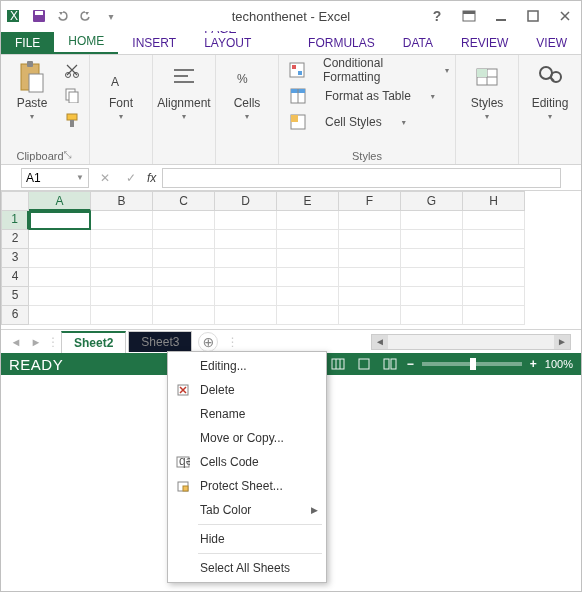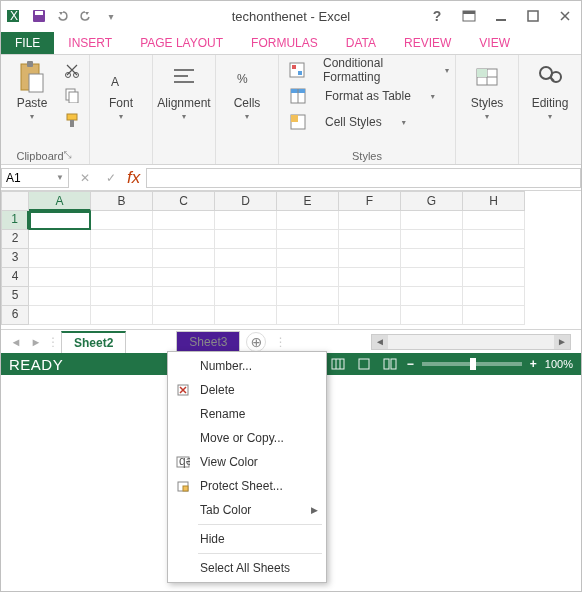--- a/index.html
+++ b/index.html
@@ -4,58 +4,58 @@
 <style>
 * { margin: 0; padding: 0; box-sizing: border-box; font-family: "Segoe UI", Tahoma, sans-serif; font-size: 12px; }
 body { background: #fff; width: 582px; height: 592px; position: relative; overflow: hidden; border: 1px solid #c0c0c0;}
 .titlebar { height: 30px; background: #fff; display: flex; align-items: center; padding: 0 4px; position: relative; }
 .titlebar .left-group { display: flex; align-items: center; gap: 4px; }
 .titlebar .title-text { position: absolute; left: 50%; transform: translateX(-50%); color: #444; font-size: 13px; }
 .titlebar .right-group { position: absolute; right: 4px; display: flex; align-items: center; gap: 8px; }
 .qat-btn { width: 20px; height: 20px; display: flex; align-items: center; justify-content: center; color: #666; }
 .win-btn { width: 24px; height: 20px; display: flex; align-items: center; justify-content: center; color: #666; font-size: 14px; }
 .tabs { height: 24px; display: flex; align-items: flex-end; background: #fff; border-bottom: 1px solid #d4d4d4; }
-.tab { padding: 4px 14px; font-size: 12px; color: #ec4899; text-transform: uppercase; cursor: pointer; }
+.tab { padding: 4px 14px; font-size: 12px; color: #4c1d95; text-transform: uppercase; cursor: pointer; }
 .tab.file { background: #217346; color: #fff; }
 .tab.active { color: #217346; border-bottom: 2px solid #217346; background: #fff; }
 .ribbon { height: 110px; background: #f5f5f5; display: flex; border-bottom: 1px solid #d4d4d4; }
 .ribbon-group { border-right: 1px solid #e0e0e0; display: flex; flex-direction: column; justify-content: space-between; padding: 4px 6px 2px 6px; }
 .ribbon-group-label { text-align: center; font-size: 11px; color: #666; padding-top: 2px; }
 .ribbon-group-body { flex: 1; display: flex; align-items: flex-start; gap: 4px; }
 .big-btn { display: flex; flex-direction: column; align-items: center; justify-content: flex-start; width: 50px; gap: 2px; cursor: pointer; }
 .big-btn .icon { width: 32px; height: 36px; display: flex; align-items: center; justify-content: center; }
 .big-btn .lbl { font-size: 12px; color: #444; text-align: center; line-height: 1.1; }
 .big-btn .arrow { font-size: 8px; color: #777; }
 .small-col { display: flex; flex-direction: column; gap: 3px; }
 .small-btn { width: 22px; height: 22px; display: flex; align-items: center; justify-content: center; cursor: pointer; }
 .styles-col { display: flex; flex-direction: column; gap: 4px; padding-left: 4px; }
 .styles-item { display: flex; align-items: center; gap: 18px; font-size: 12px; color: #444; cursor: pointer; height: 22px;}
 .styles-icon { width: 18px; height: 18px; display:flex;align-items:center;justify-content:center;}
 .dialogL { font-size: 10px; color: #888; text-align: right; padding-right:2px;}
-.namebox-row { height: 26px; display: flex; align-items: center; border-bottom: 1px solid #d4d4d4; background: #fff; gap: 6px; padding: 0 0; }
+.namebox-row { height: 26px; display: flex; align-items: center; border-bottom: 1px solid #d4d4d4; background: #fff; gap: 6px; padding: 0 20px; }
 .name-box { width: 68px; height: 20px; border: 1px solid #ccc; display: flex; align-items: center; padding: 0 4px; font-size: 12px; }
 .name-box .dd { margin-left:auto; font-size:8px; color:#888;}
 .fx-btn { width: 20px; height: 20px; display: flex; align-items: center; justify-content: center; color: #aaa; }
-.fx-label { font-style: italic; color: #c2410c; font-size: 17px; }
+.fx-label { font-style: italic; color: #404040; font-size: 12px; }
 .formula-bar { flex: 1; height: 20px; border: 1px solid #ccc; padding: 0 4px; }
 .grid-area { position: relative; background: #fff; height: 138px; }
 .col-headers { display: flex; height: 20px; }
 .rowhdr-spacer { width: 28px; border: 1px solid #d4d4d4; background: #f3f3f3; }
 .col-hdr { width: 62px; border: 1px solid #d4d4d4; border-left: none; background: #f3f3f3; text-align: center; font-size: 12px; color: #444; line-height: 18px; }
 .col-hdr.selected { background: #d8e8dc; border-bottom: 2px solid #217346; color:#217346;}
 .grid-row { display: flex; height: 19px; }
 .row-hdr { width: 28px; border: 1px solid #d4d4d4; border-top: none; background: #f3f3f3; text-align: center; font-size: 12px; color: #444; line-height: 17px; }
 .row-hdr.selected { background: #d8e8dc; border-right: 2px solid #217346; color:#217346;}
 .cell { width: 62px; border-right: 1px solid #e5e5e5; border-bottom: 1px solid #e5e5e5; }
 .cell.active { border: 2px solid #217346; }
 .sheet-tabs { height: 24px; display: flex; align-items: center; background: #fff; border-top: 1px solid #d4d4d4; gap:2px; padding:0 6px;}
 .sheet-nav { width: 18px; height: 18px; display: flex; align-items: center; justify-content: center; color: #aaa; font-size:11px;}
 .sheet-tab { padding: 3px 12px; border: 1px solid #ccc; border-bottom:none; background: #fff; font-size: 12px; }
 .sheet-tab.active { border-top: 2px solid #217346; color: #217346; font-weight:600; background:#fff;}
-.sheet-tab.inactive { background:#4c1d95; color:#888;margin-left:48px;}
+.sheet-tab.inactive { background:#0f172a; color:#888;}
 .new-sheet { width: 20px; height:20px; display:flex;align-items:center;justify-content:center; color:#888; border:1px solid #ddd; border-radius:50%; font-size:14px; margin-left:4px;}
 .hscroll-area { flex:1; display:flex; align-items:center; justify-content:flex-end; gap:2px; padding-right:4px;}
 .hscroll-track { flex:1; max-width:200px; height:16px; border:1px solid #ccc; background:#f0f0f0; display:flex; align-items:center; margin-left:10px;}
 .hscroll-btn { width:16px; height:14px; background:#ddd; display:flex;align-items:center;justify-content:center;font-size:10px;color:#666;}
 .statusbar { height: 22px; background: #217346; display: flex; align-items: center; color: #fff; padding: 0 8px; gap: 10px; position:relative;}
 .statusbar .ready { font-size: 15px; letter-spacing: 0.5px; }
 .status-right { position:absolute; right:8px; display:flex; align-items:center; gap:8px;}
 .status-icon { width:18px; height:16px; display:flex;align-items:center;justify-content:center; opacity:0.9;}
 .zoom-track { width:100px; height:4px; background:rgba(255,255,255,0.4); position:relative;}
 .zoom-thumb { position:absolute; left:48px; top:-4px; width:6px; height:12px; background:#fff;}
@@ -120,20 +120,21 @@
     <span class="win-btn">
       <svg width="12" height="12">
           <path d="M2 2 L10 10 M10 2 L2 10" stroke="#666" stroke-width="1.5"></path>
         </svg>
     </span>
   </div>
 </div>
 
 <div class="tabs">
   <div class="tab file">FILE</div>
+  <div class="tab active">HOME</div>
   <div class="tab">INSERT</div>
   <div class="tab">PAGE LAYOUT</div>
   <div class="tab">FORMULAS</div>
   <div class="tab">DATA</div>
   <div class="tab">REVIEW</div>
   <div class="tab">VIEW</div>
 </div>
 
 <div class="ribbon">
 
@@ -434,21 +435,21 @@
     <div class="zoom-track">
         <div class="zoom-thumb"></div>
       </div>
     <span style="font-weight:bold">+</span>
     <span style="font-size:11px">100%</span>
   </div>
 </div>
 
 <div class="context-menu">
   <div class="context-item">
-    <span>Number...</span>
+    <span>Editing...</span>
   </div>
   <div class="context-item">
     <span class="context-icon">
         <svg width="14" height="14">
           <rect x="2" y="2" width="10" height="10" fill="#fff" stroke="#888"></rect>
           <path d="M4 4 L10 10 M10 4 L4 10" stroke="#c0392b" stroke-width="1.5"></path>
         </svg>
       </span>
     <span>Delete</span>
   </div>
@@ -458,21 +459,21 @@
   <div class="context-item">
     <span>Move or Copy...</span>
   </div>
   <div class="context-item">
     <span class="context-icon">
         <svg width="14" height="14">
           <rect x="1" y="2" width="12" height="10" fill="#fff" stroke="#888"></rect>
           <text x="3" y="10" font-size="7" fill="#555">qə</text>
         </svg>
       </span>
-    <span>View Color</span>
+    <span>Cells Code</span>
   </div>
   <div class="context-item">
     <span class="context-icon">
         <svg width="14" height="14">
           <rect x="2" y="3" width="10" height="9" fill="#fff" stroke="#888"></rect>
           <rect x="7" y="7" width="5" height="5" fill="#f2c05a" stroke="#b08830"></rect>
         </svg>
       </span>
     <span>Protect Sheet...</span>
   </div>

